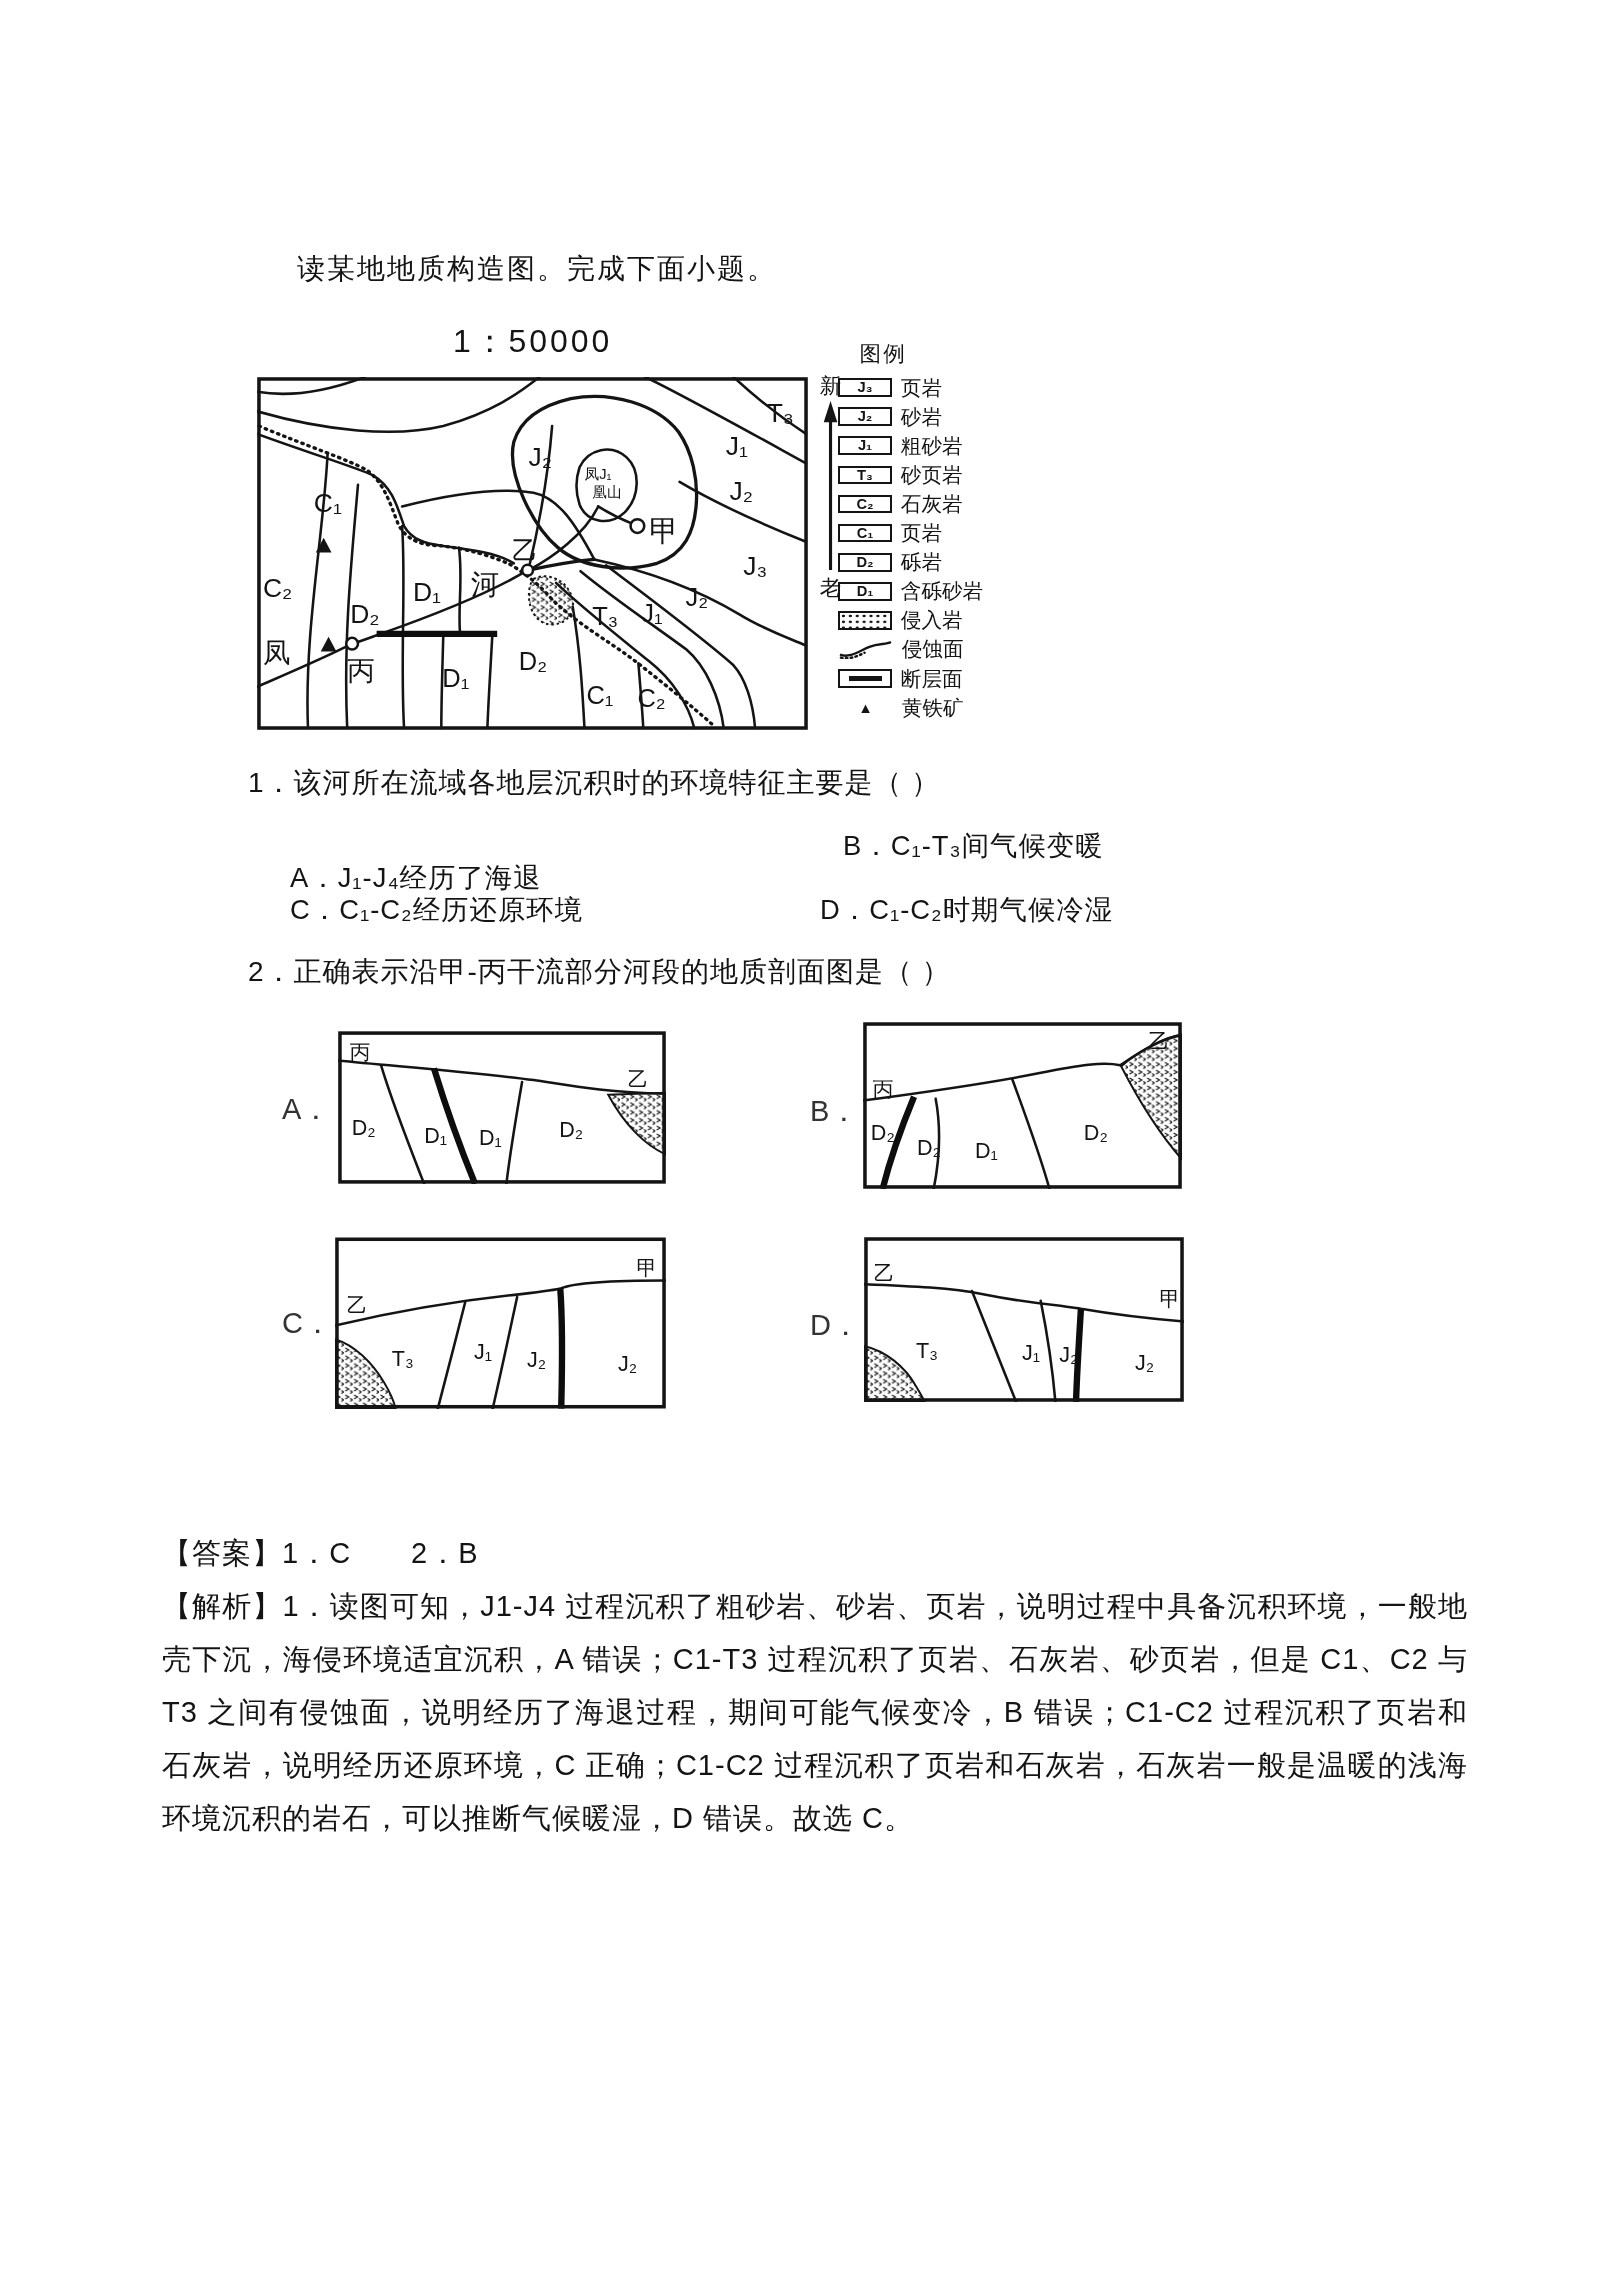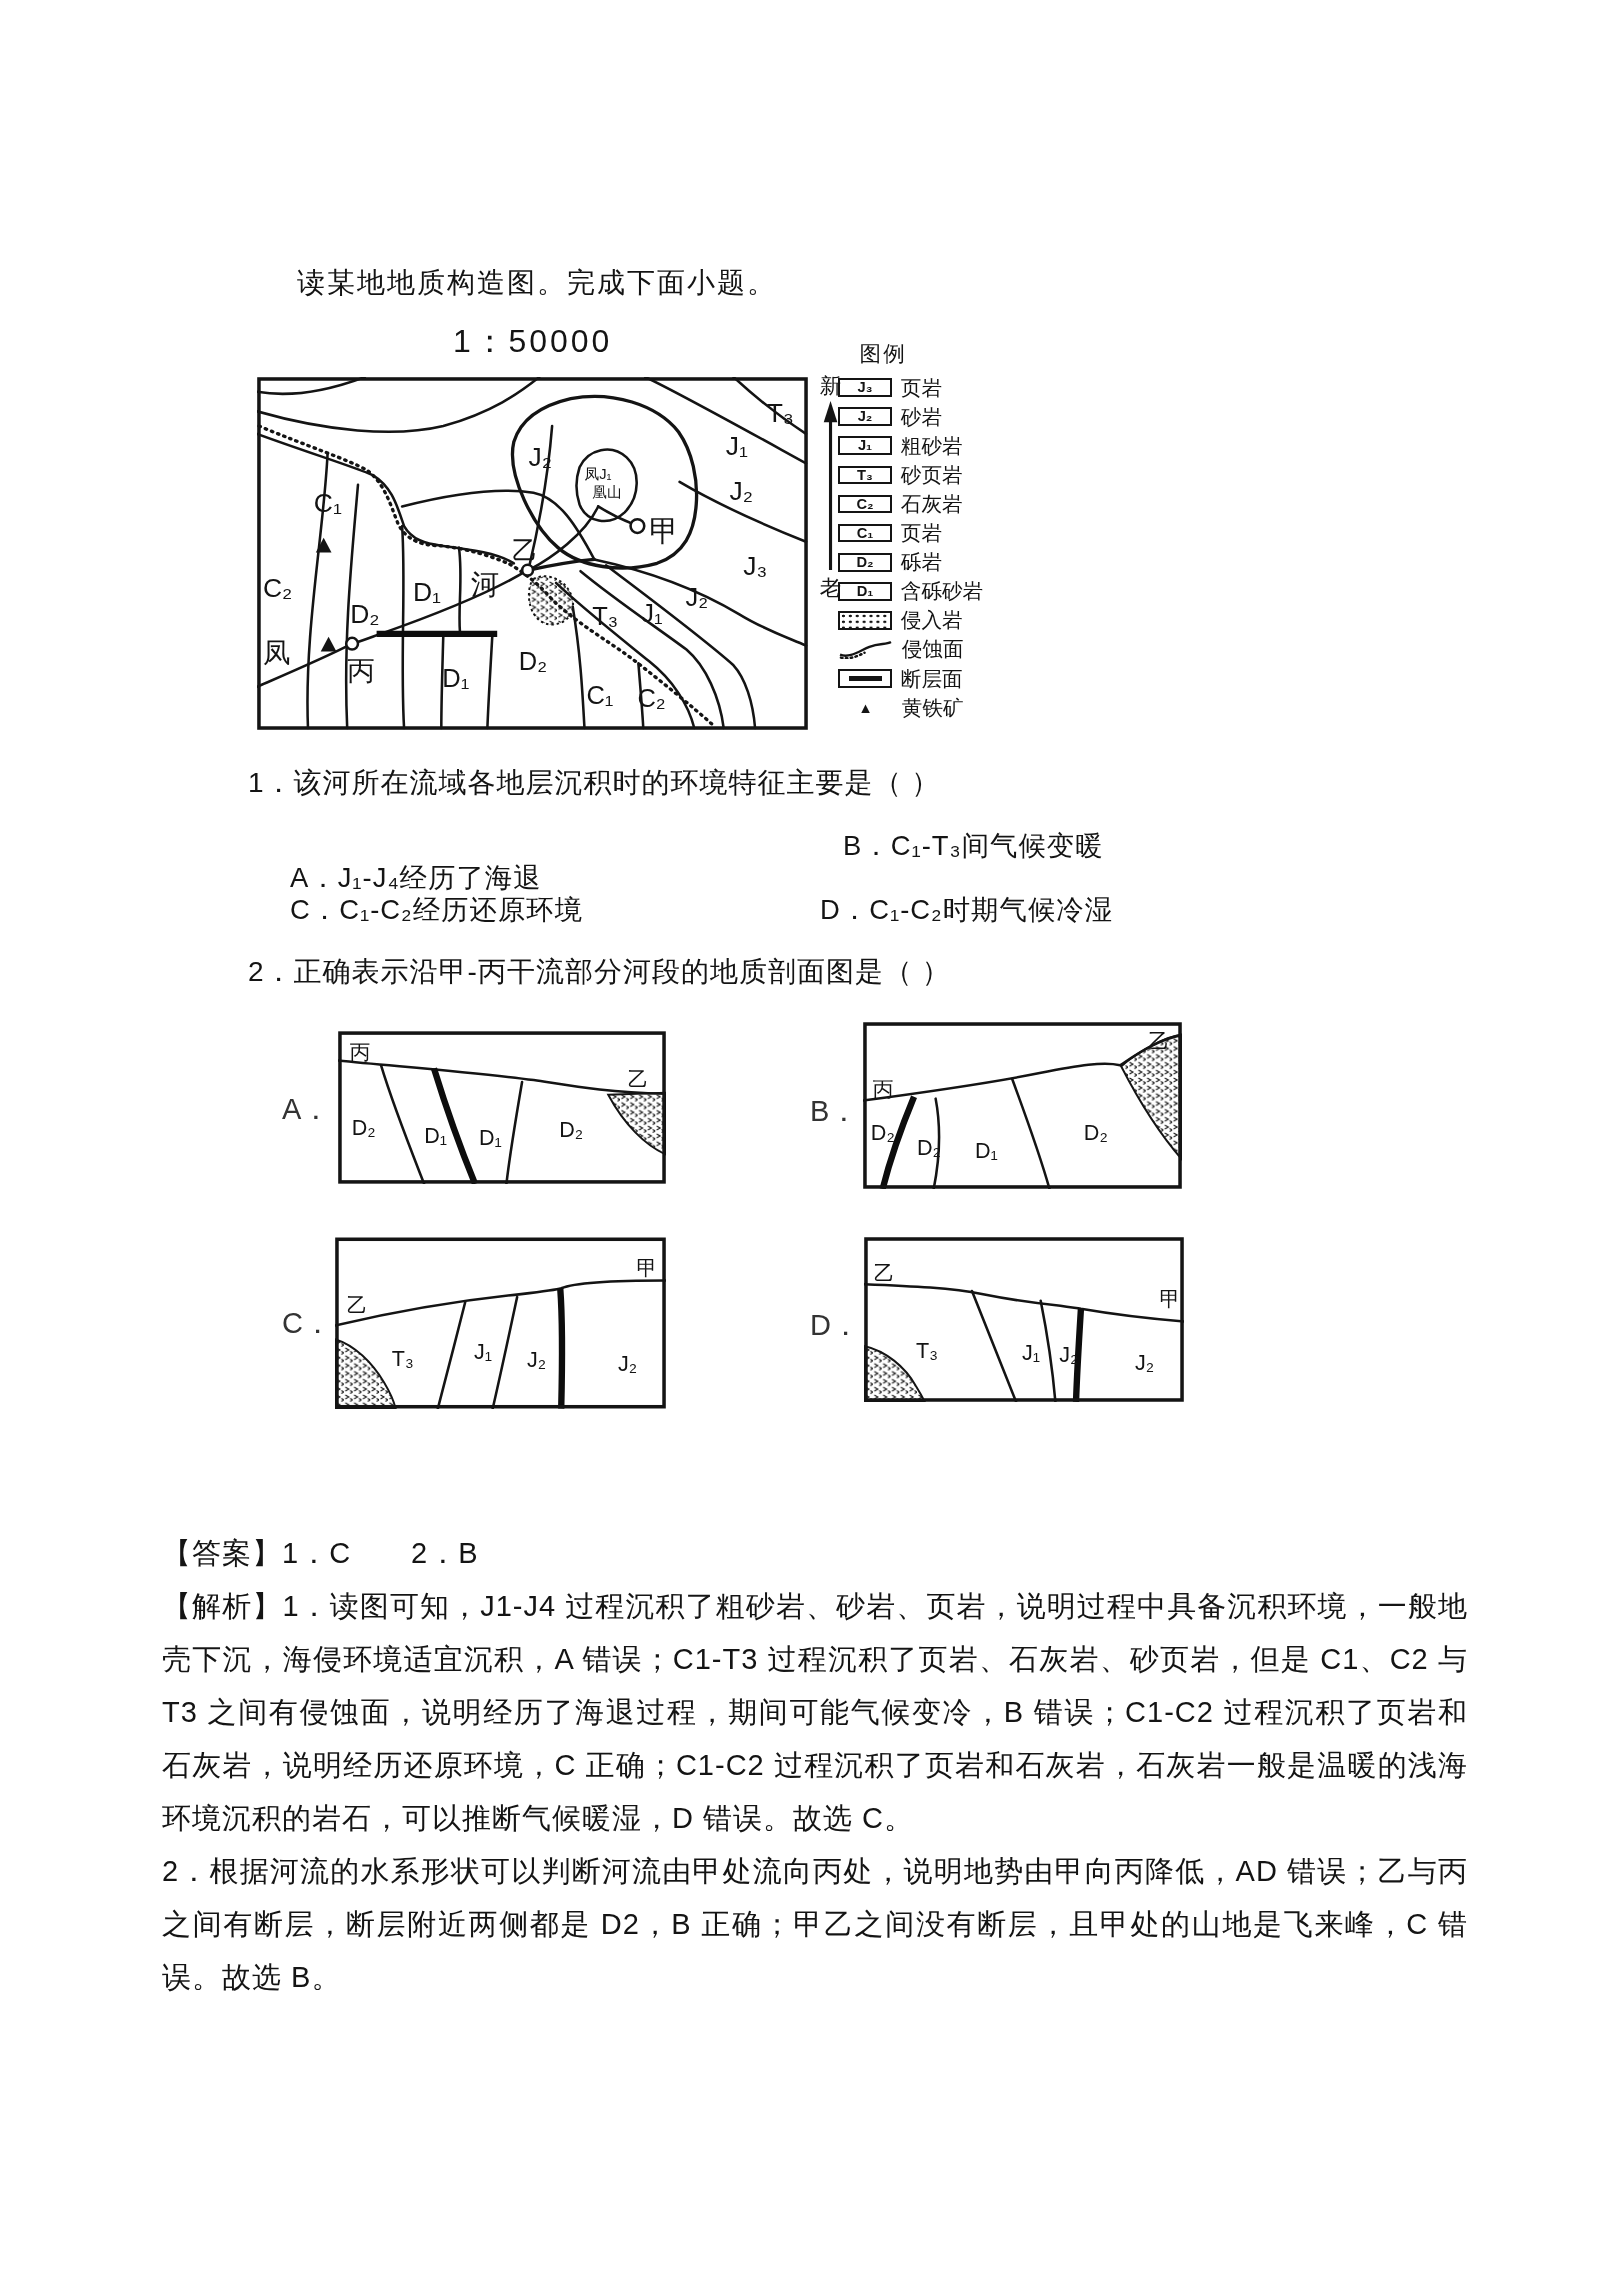--- a/index.html
+++ b/index.html
@@ -39,21 +39,21 @@
   .blob{stroke:#141414;stroke-width:2;}
   .blobdash{stroke-dasharray:2.5 3;}
   .mtxt{fill:#141414;}
   .arrow-txt{font-size:22px;fill:#141414;}
 </style>
 </head>
 <body>
 
 <div class="page">
 
-  <div class="abs intro" style="left:297px;top:264px;">读某地地质构造图。完成下面小题。</div>
+  <div class="abs intro" style="left:297px;top:250px;">读某地地质构造图。完成下面小题。</div>
 
   <div class="abs scale-label" style="left:453px;top:320px;">1：50000</div>
 
   <svg class="abs" style="left:257px;top:377px;" width="551" height="353" viewBox="0 0 562 360">
     <defs>
       <pattern id="pm" width="9" height="8" patternUnits="userSpaceOnUse">
         <path class="pp" d="M1.5,1 L5,3 L1.5,5"></path>
         <path class="pp" d="M6.5,4.5 L9,6 L6.5,7.5"></path>
       </pattern>
     </defs>
@@ -307,17 +307,16 @@
     <text class="mtxt" x="53" y="123" font-size="22">T₃</text>
     <text class="mtxt" x="161" y="125" font-size="22">J₁</text>
     <text class="mtxt" x="199" y="127" font-size="22">J₂</text>
     <text class="mtxt" x="276" y="135" font-size="22">J₂</text>
     <text class="mtxt" x="301" y="70" font-size="21">甲</text>
   </svg>
 
   <div class="abs answers" style="left:162px;top:1527px;">
     <p>【答案】1．C　　2．B</p>
     <p>【解析】1．读图可知，J1-J4 过程沉积了粗砂岩、砂岩、页岩，说明过程中具备沉积环境，一般地壳下沉，海侵环境适宜沉积，A 错误；C1-T3 过程沉积了页岩、石灰岩、砂页岩，但是 C1、C2 与 T3 之间有侵蚀面，说明经历了海退过程，期间可能气候变冷，B 错误；C1-C2 过程沉积了页岩和石灰岩，说明经历还原环境，C 正确；C1-C2 过程沉积了页岩和石灰岩，石灰岩一般是温暖的浅海环境沉积的岩石，可以推断气候暖湿，D 错误。故选 C。</p>
-    <p>2．根据河流的水系形状可以判断河流由甲处流向丙处，说明地势由甲向丙降低，AD 错误；乙与丙之间有断层，断层附近两侧都是 D2，B 正确；甲乙之间没有断层，且甲处的山地是飞来峰，C 错误。故选 B。</p>
   </div>
 
 </div>
 
 
 </body></html>

